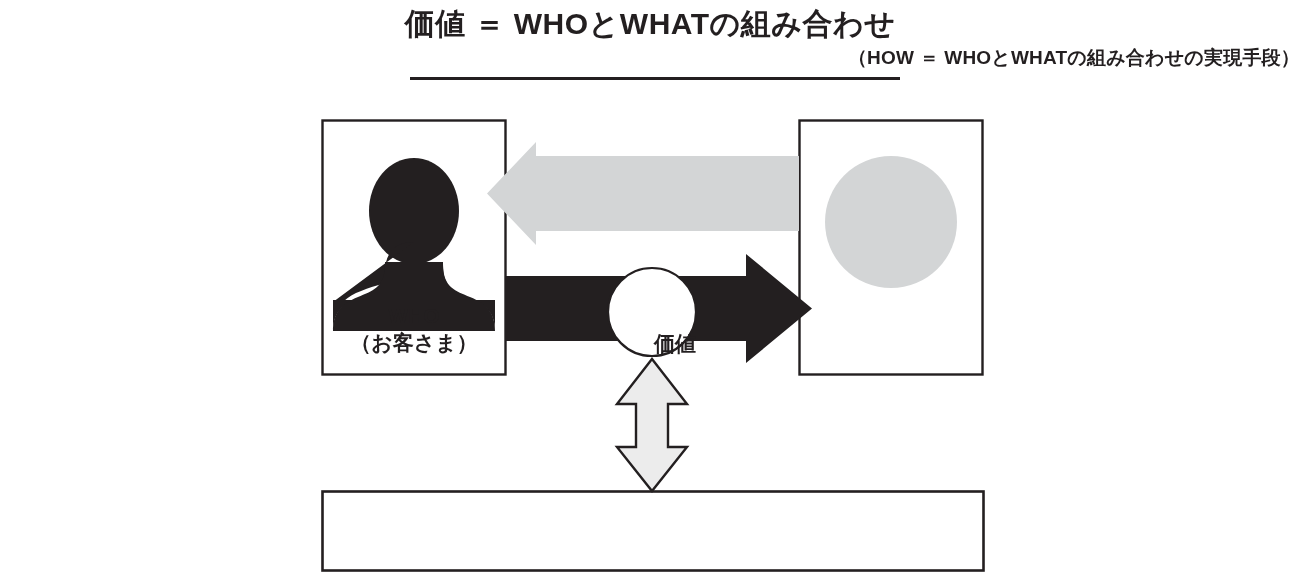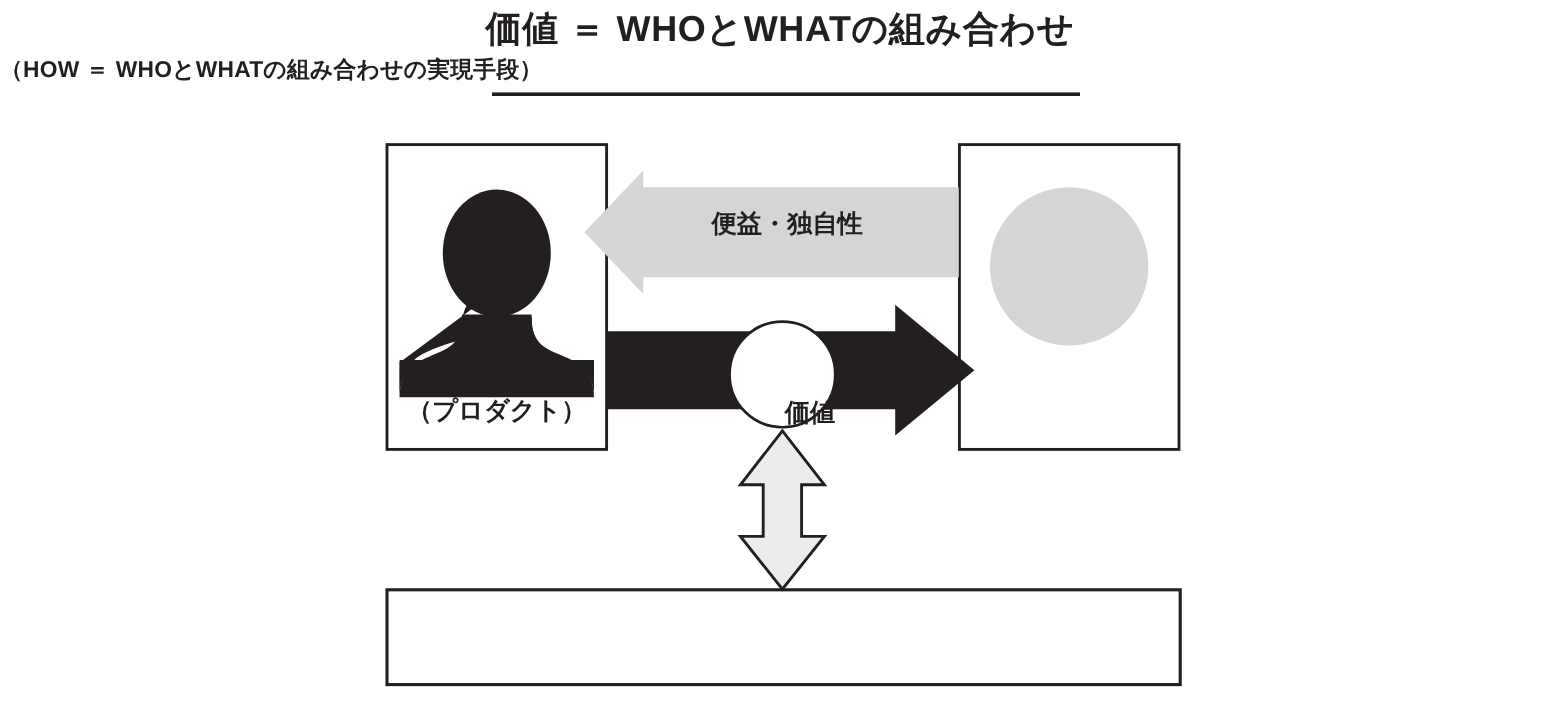--- a/index.html
+++ b/index.html
@@ -37,21 +37,21 @@
     font-size: 30px;
     font-weight: bold;
     letter-spacing: 0.5px;
     white-space: nowrap;
   }
   .title-sub {
     position: absolute;
     left: 0;
     top: 45px;
     width: 1300px;
-    text-align: left;
+    text-align: right;
     font-size: 19px;
     font-weight: bold;
     letter-spacing: 0.2px;
     white-space: nowrap;
   }
   .title-rule {
     position: absolute;
     left: 410px;
     top: 77px;
     width: 490px;
@@ -127,21 +127,20 @@
 
     <circle cx="652" cy="312" r="44" fill="#ffffff" stroke="#231f20" stroke-width="2.2"></circle>
   </svg>
 
   <div class="title-main">価値 ＝ WHOとWHATの組み合わせ</div>
   <div class="title-sub">（HOW ＝ WHOとWHATの組み合わせの実現手段）</div>
   <div class="title-rule"></div>
 
   <div class="box-label" id="who-label">
     <span>WHO</span>
-    <span class="line2">（プロダクト）</span>
+    <span class="line2">（お客さま）</span>
   </div>
 
 
 
-  <div class="arrow-label" id="benefit-label">便益・独自性</div>
   <div id="value-label">価値</div>
 
 </div>
 
 </body></html>

